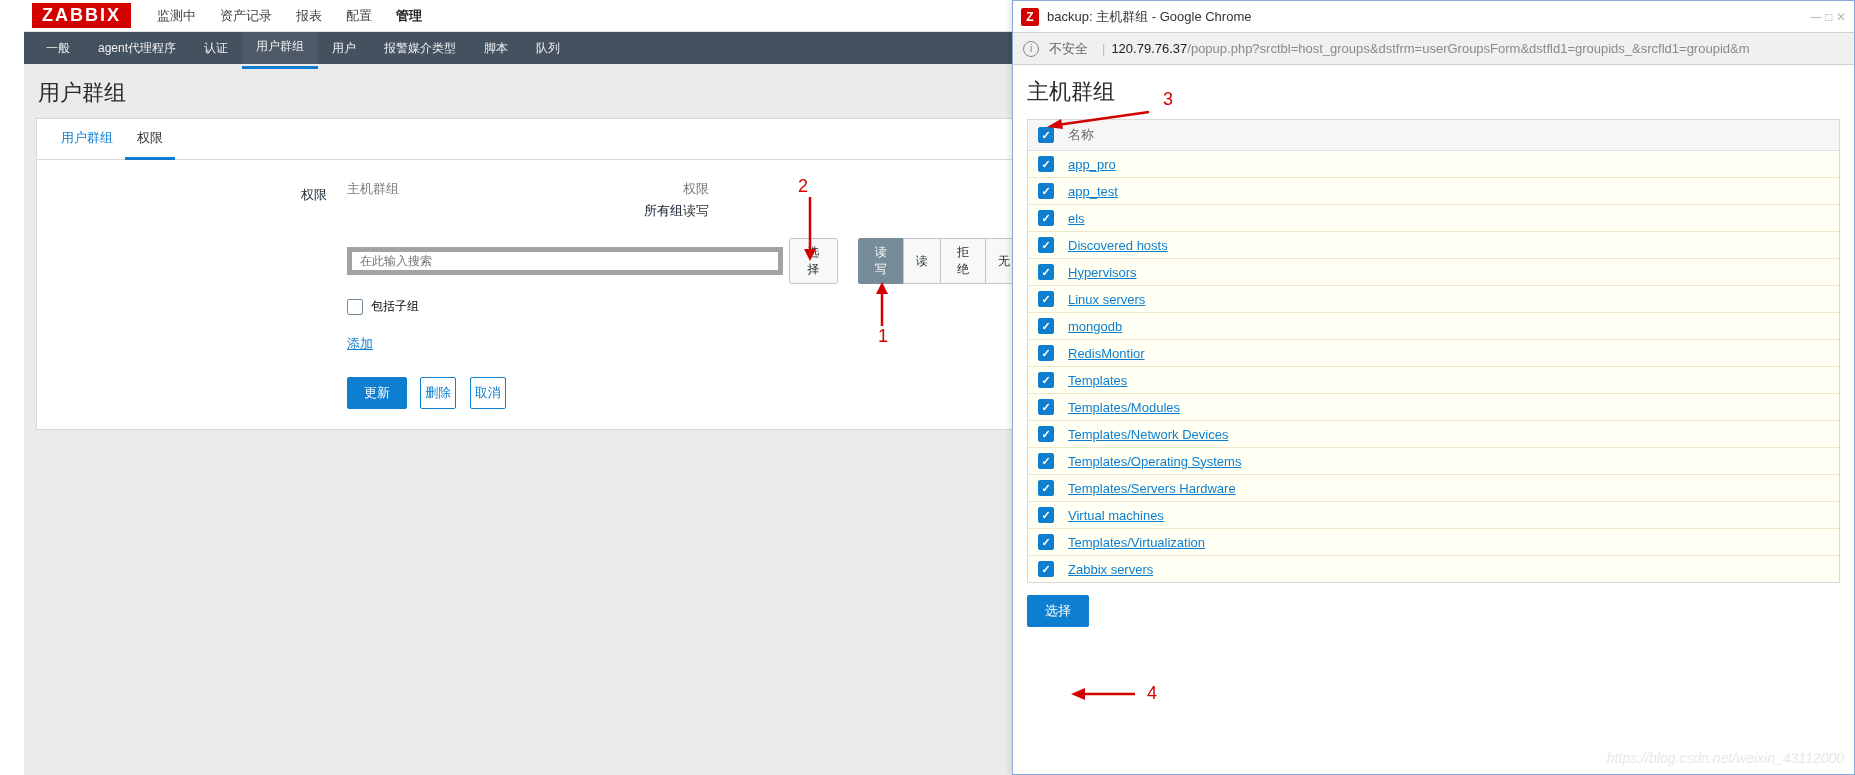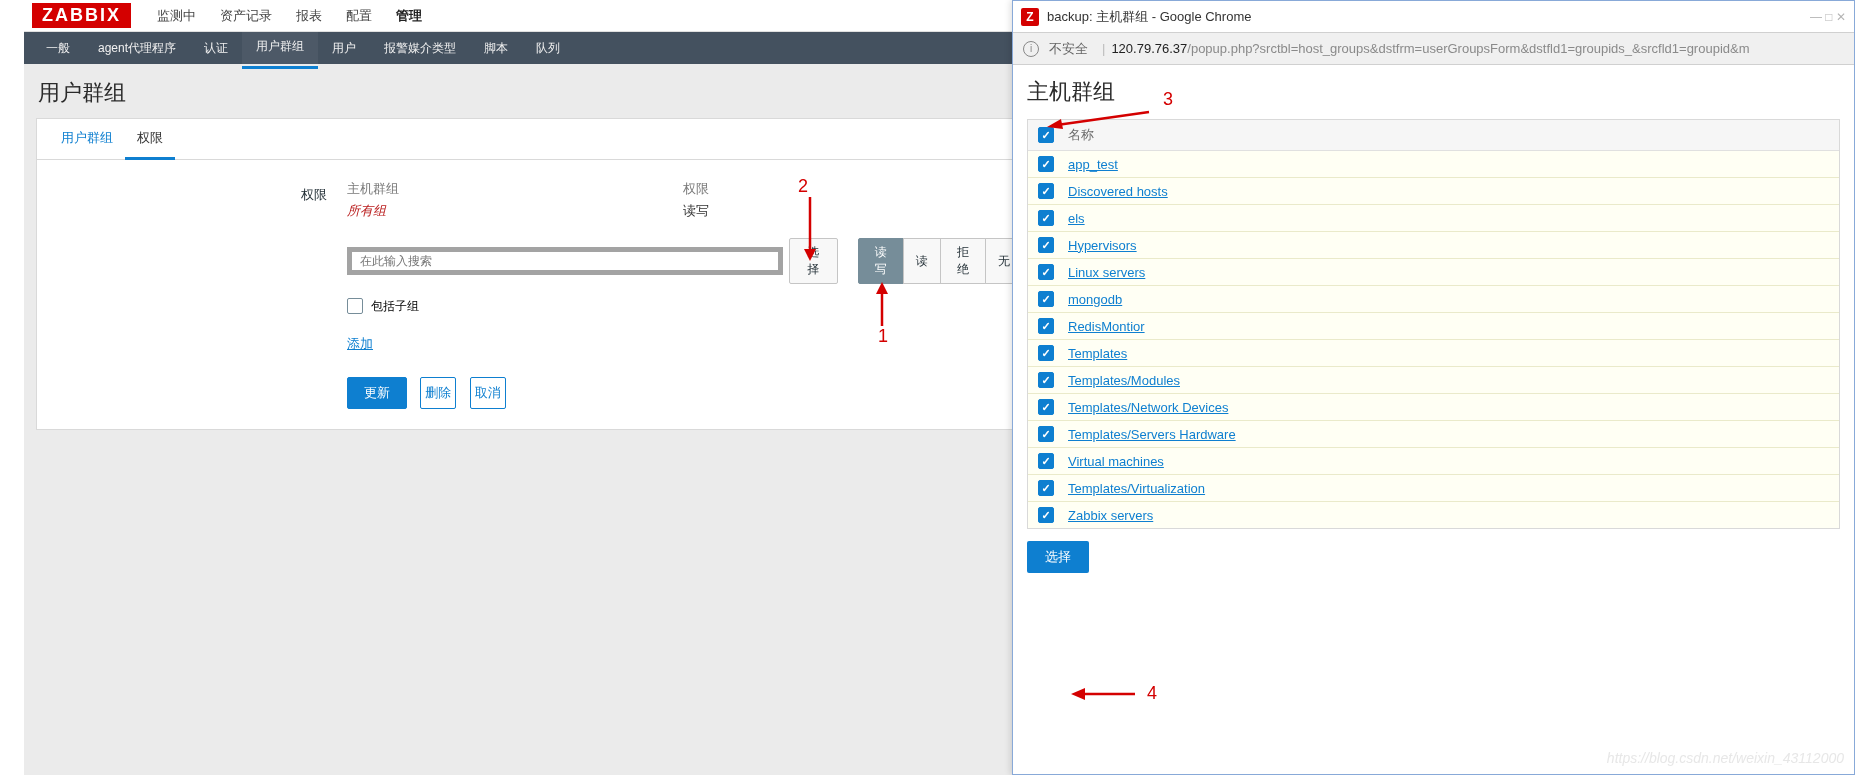--- a/index.html
+++ b/index.html
@@ -27,33 +27,33 @@
     
     .form-area { padding: 20px 0 20px 0; position: relative; }
     .form-row { display: flex; align-items: flex-start; margin-bottom: 6px; }
     .form-label { width: 310px; text-align: right; padding-right: 20px; color: #1f2c33; padding-top: 6px; font-size: 13px; }
     .form-control { flex: 1; display: flex; align-items: center; flex-wrap: wrap; }
     
     .perm-table { display: flex; font-size: 13px; margin-bottom: 4px; }
     .perm-col1 { width: 336px; color: #7a7a7a; font-style: normal; }
     .perm-col2 { color: #7a7a7a; }
     .perm-row2 { display: flex; font-size: 13px; margin-bottom: 18px; }
-    .perm-val1 { width: 336px; font-style: italic; color: #b91c1c; }
+    .perm-val1 { width: 336px; color: #0f172a; text-align: right; }
     .perm-val2 { color: #333; }
     
     .search-input { width: 455px; height: 28px; border: 5px solid #a3a3a3; padding: 0 8px; font-size: 12px; color: #999; }
     .btn { background: #f8f8f8; border: 1px solid #c5c5c5; padding: 5px 12px; font-size: 12px; color: #1f2c33; cursor: pointer; margin-left: 6px; border-radius: 2px; }
     .btn:first-of-type { margin-left: 6px; }
     .btn-group { display: flex; margin-left: 20px; }
     .btn-group .btn { margin-left: 0; border-radius: 0; margin-right: -1px; }
     .btn-group .btn:first-child { border-radius: 2px 0 0 2px; }
     .btn-group .btn:last-child { border-radius: 0 2px 2px 0; margin-right: 0; }
     .btn.selected { background: #768d99; color: #fff; border-color: #768d99; }
     
-    .checkbox-row { display: flex; align-items: flex-start; margin: 14px 0 6px 0; }
+    .checkbox-row { display: flex; align-items: flex-end; margin: 14px 0 6px 0; }
     .cb { width: 16px; height: 16px; border: 1px solid #768d99; border-radius: 2px; margin-right: 8px; background: #fff; }
     .link-text { color: #0e7fd0; cursor: pointer; font-size: 13px; display: inline-block; margin-top: 14px; text-decoration: underline; }
     
     .action-row { margin-top: 24px; padding-left: 310px; }
     .btn-primary { background: #0e7fd0; color: #fff; border: 1px solid #0e7fd0; padding: 6px 16px; font-size: 13px; border-radius: 2px; cursor: pointer; }
     .btn-secondary { background: #fff; color: #0e7fd0; border: 1px solid #0e7fd0; padding: 6px 4px; font-size: 13px; border-radius: 2px; cursor: pointer; margin-left: 10px; }
     
     
     .annotation { position: absolute; color: #d40000; font-size: 18px; font-weight: normal; pointer-events: none; z-index: 5; }
     .arrow-svg { position: absolute; pointer-events: none; z-index: 5; }
@@ -195,32 +195,36 @@
     <h1 class="popup-title">主机群组</h1>
     
     <div class="group-list">
       <div class="group-header">
         <div class="cb-checked"></div>
         <span class="header-label">名称</span>
       </div>
       <div id="group-rows">
           <div class="group-row">
             <div class="cb-checked"></div>
+            <span class="group-name">app_pro</span>
+          </div>
+          <div class="group-row">
+            <div class="cb-checked"></div>
             <span class="group-name">app_test</span>
           </div>
           <div class="group-row">
             <div class="cb-checked"></div>
+            <span class="group-name">els</span>
+          </div>
+          <div class="group-row">
+            <div class="cb-checked"></div>
             <span class="group-name">Discovered hosts</span>
           </div>
           <div class="group-row">
             <div class="cb-checked"></div>
-            <span class="group-name">els</span>
-          </div>
-          <div class="group-row">
-            <div class="cb-checked"></div>
             <span class="group-name">Hypervisors</span>
           </div>
           <div class="group-row">
             <div class="cb-checked"></div>
             <span class="group-name">Linux servers</span>
           </div>
           <div class="group-row">
             <div class="cb-checked"></div>
             <span class="group-name">mongodb</span>
           </div>
@@ -232,20 +236,24 @@
             <div class="cb-checked"></div>
             <span class="group-name">Templates</span>
           </div>
           <div class="group-row">
             <div class="cb-checked"></div>
             <span class="group-name">Templates/Modules</span>
           </div>
           <div class="group-row">
             <div class="cb-checked"></div>
             <span class="group-name">Templates/Network Devices</span>
+          </div>
+          <div class="group-row">
+            <div class="cb-checked"></div>
+            <span class="group-name">Templates/Operating Systems</span>
           </div>
           <div class="group-row">
             <div class="cb-checked"></div>
             <span class="group-name">Templates/Servers Hardware</span>
           </div>
           <div class="group-row">
             <div class="cb-checked"></div>
             <span class="group-name">Virtual machines</span>
           </div>
           <div class="group-row">

